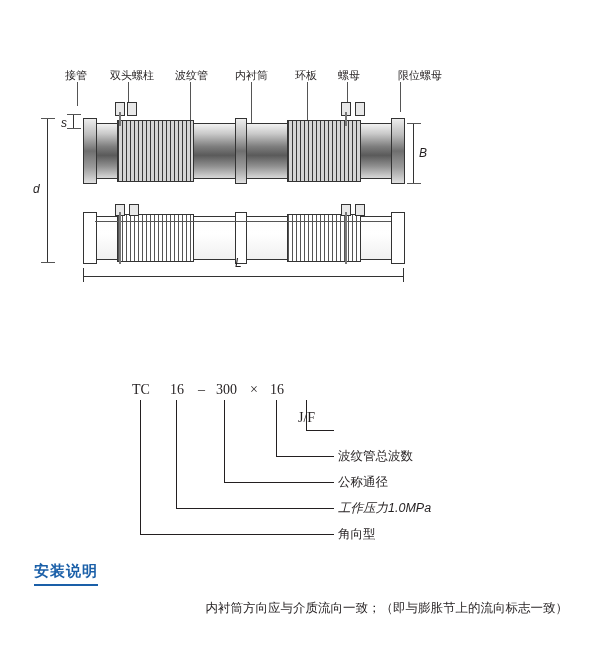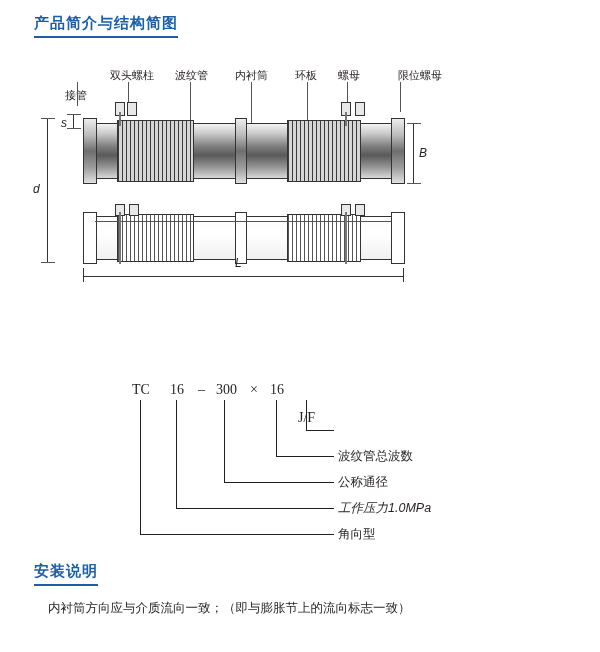--- a/index.html
+++ b/index.html
@@ -169,34 +169,31 @@
   
   .notes {
     position: absolute;
     left: 48px;
     top: 598px;
     width: 520px;
     font-size: 12.5px;
     line-height: 21px;
     color: #231f20;
   }
-  .notes div { white-space: nowrap; }
+  .notes div { white-space: nowrap; text-align: right; }
 </style>
 </head>
 <body>
 
 <div class="page">
 
-  <div class="section-title" id="title-1">
-    <span class="underline">产品简介与结构简图</span>
-  </div>
 
   <div class="diagram">
 
-    <div class="lbl" style="left:10px; top:0px;margin-top:20px;">接管</div>
+    <div class="lbl" style="left:10px; top:0px;">接管</div>
     <div class="lbl" style="left:55px; top:0px;">双头螺柱</div>
     <div class="lbl" style="left:120px; top:0px;">波纹管</div>
     <div class="lbl" style="left:180px; top:0px;">内衬筒</div>
     <div class="lbl" style="left:240px; top:0px;">环板</div>
     <div class="lbl" style="left:283px; top:0px;">螺母</div>
     <div class="lbl" style="left:343px; top:0px;font-family:Liberation Mono, monospace;">限位螺母</div>
 
     <div class="vline" style="left:22px;  top:14px; height:24px;"></div>
     <div class="vline" style="left:73px;  top:14px; height:24px;"></div>
     <div class="vline" style="left:135px; top:14px; height:46px;"></div>

